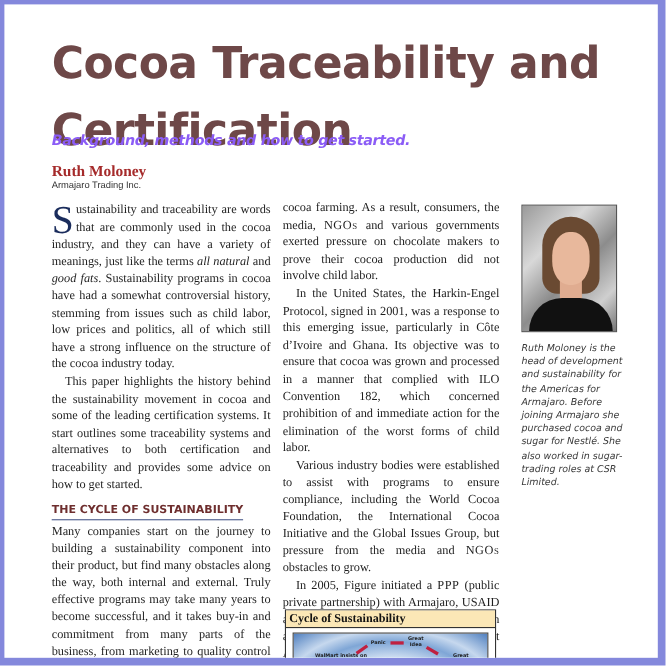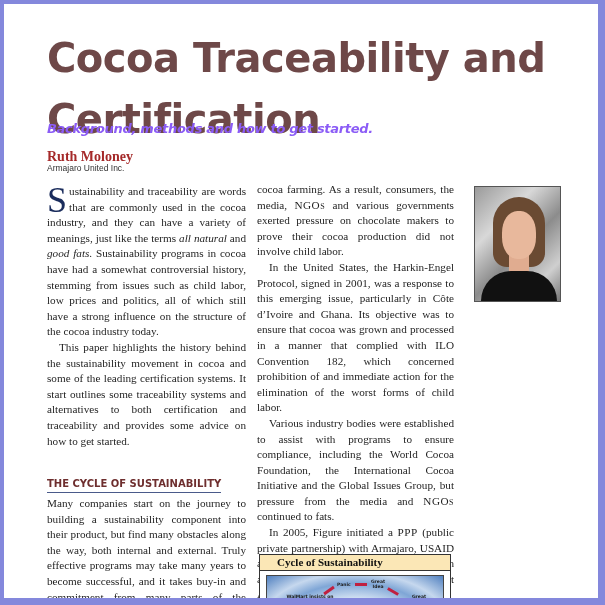--- a/index.html
+++ b/index.html
@@ -57,21 +57,21 @@
     .col p.indent { text-indent: 12px; }
     .dropcap {
       float: left;
       font-size: 36px; line-height: 28px;
       color: #1a2c5c;
       margin: 2px 2px 0 0;
       font-family: "Liberation Serif", serif;
     }
     .sc { font-variant: small-caps; letter-spacing: 0.5px; }
     .section-head {
-      margin: 28px 0 3px 0;
+      margin: 8px 0 3px 0;
       font-family: "DejaVu Sans", sans-serif;
       font-weight: bold;
       font-size: 10px; line-height: 13px;
       color: #6e2e2e;
       border-bottom: 1.5px solid #4a5a8a;
       display: inline-block;
       padding-bottom: 2px;
     }
     .photo {
       position: absolute; left: 470px; top: 182px;
@@ -117,21 +117,21 @@
       width: 190px; height: 60px;
       border: 1px solid #333;
       background: #fff;
     }
     .figure-title {
       height: 15px;
       background: #fbe7b6;
       border-bottom: 1px solid #333;
       font-family: "Liberation Serif", serif;
       font-weight: bold; font-size: 11px; line-height: 15px;
-      padding-left: 17px; color: #111;
+      padding-left: 3px; color: #111;
     }
     .figure-diagram {
       position: absolute; left: 6px; top: 20px;
       width: 176px; height: 40px;
       border: 1px solid #444;
       background: radial-gradient(ellipse at 50% 120%, #ffffff 0%, #dce8f6 35%, #7fa6d6 60%, #c6d8ee 75%, #4f7fbf 100%);
       overflow: hidden;
     }
     .fd-label {
       position: absolute;
@@ -145,42 +145,43 @@
     }
   </style>
 </head>
 <body>
 
 <div class="page">
 
   <h1 class="title">Cocoa Traceability and Certification</h1>
   <h2 class="subtitle">Background, methods and how to get started.</h2>
   <div class="author">Ruth Moloney</div>
-  <div class="affil">Armajaro United Inc.</div>
+  <div class="affil">Armajaro Trading Inc.</div>
 
   <div class="col col1">
     <p><span class="dropcap">S</span><span>ustainability and traceability are words that are commonly used in the cocoa industry, and they can have a variety of meanings, just like the terms </span><em>all natural</em><span> and </span><em>good fats</em><span>. Sustainability programs in cocoa have had a somewhat controversial history, stemming from issues such as child labor, low prices and politics, all of which still have a strong influence on the structure of the cocoa industry today.</span></p>
     <p class="indent">This paper highlights the history behind the sustainability movement in cocoa and some of the leading certification systems. It start outlines some traceability systems and alternatives to both certification and traceability and provides some advice on how to get started.</p>
     <div class="section-head">THE CYCLE OF SUSTAINABILITY</div>
     <p>Many companies start on the journey to building a sustainability component into their product, but find many obstacles along the way, both internal and external. Truly effective programs may take many years to become successful, and it takes buy-in and commitment from many parts of the business, from marketing to quality control to purchasing. It is not unusual for companies to cycle through the process detailed in Figure 1 several times before settling on a</p>
   </div>
 
   <div class="col col2">
     <p><span>cocoa farming. As a result, consumers, the media, </span><span class="sc">NGOs</span><span> and various governments exerted pressure on chocolate makers to prove their cocoa production did not involve child labor.</span></p>
     <p class="indent">In the United States, the Harkin-Engel Protocol, signed in 2001, was a response to this emerging issue, particularly in Côte d’Ivoire and Ghana. Its objective was to ensure that cocoa was grown and processed in a manner that complied with ILO Convention 182, which concerned prohibition of and immediate action for the elimination of the worst forms of child labor.</p>
-    <p class="indent"><span>Various industry bodies were established to assist with programs to ensure compliance, including the World Cocoa Foundation, the International Cocoa Initiative and the Global Issues Group, but pressure from the media and </span><span class="sc">NGOs</span><span> continued to fats.</span></p>
+    <p class="indent"><span>Various industry bodies were established to assist with programs to ensure compliance, including the World Cocoa Foundation, the International Cocoa Initiative and the Global Issues Group, but pressure from the media and </span><span class="sc">NGOs</span><span> obstacles to grow.</span></p>
     <p class="indent"><span>In 2005, Figure initiated a </span><span class="sc">PPP</span><span> (public private partnership) with Armajaro, USAID and the German technical cooperation agency GTZ to create the first Rainforest Alliance-certified cocoa in Côte d’Ivoire.</span></p>
   </div>
 
   <div class="photo" title="Portrait of Ruth Moloney">
     <div class="hair"></div>
     <div class="neck"></div>
     <div class="face"></div>
     <div class="body"></div>
   </div>
+  <p class="caption">Ruth Moloney is the head of development and sustainability for the Americas for Armajaro. Before joining Armajaro she purchased cocoa and sugar for Nestlé. She also worked in sugar-trading roles at CSR Limited.</p>
 
   <div class="figure">
     <div class="figure-title">Cycle of Sustainability</div>
     <div class="figure-diagram">
       <div class="fd-label" style="left:70px; top:6px;">Panic</div>
       <div class="fd-arrow" style="left:88px; top:7px;"></div>
       <div class="fd-label" style="left:103px; top:3px; width:16px;">Great Idea</div>
       <div class="fd-arrow" style="left:120px; top:14px; transform:rotate(30deg);"></div>
       <div class="fd-label" style="left:138px; top:18px; width:28px;">Great idea, but...</div>
       <div class="fd-arrow" style="left:56px; top:13px; transform:rotate(-35deg);"></div>

